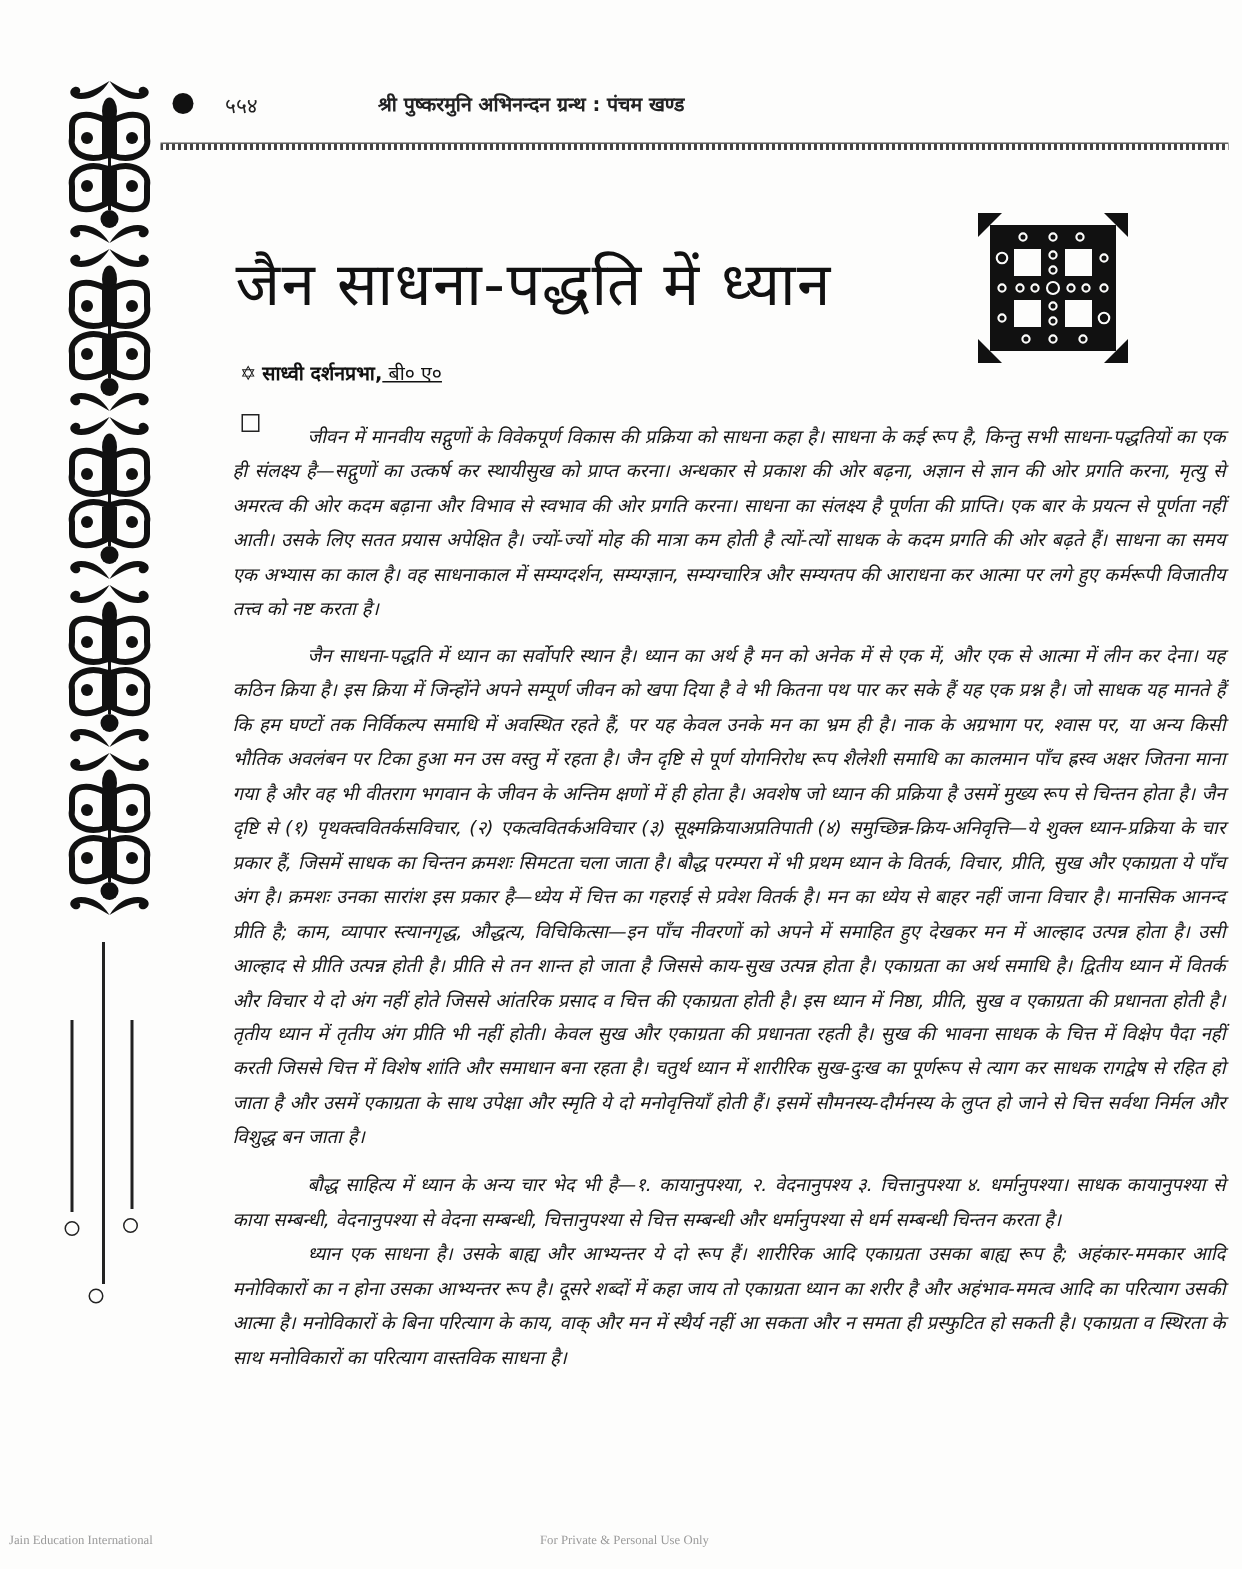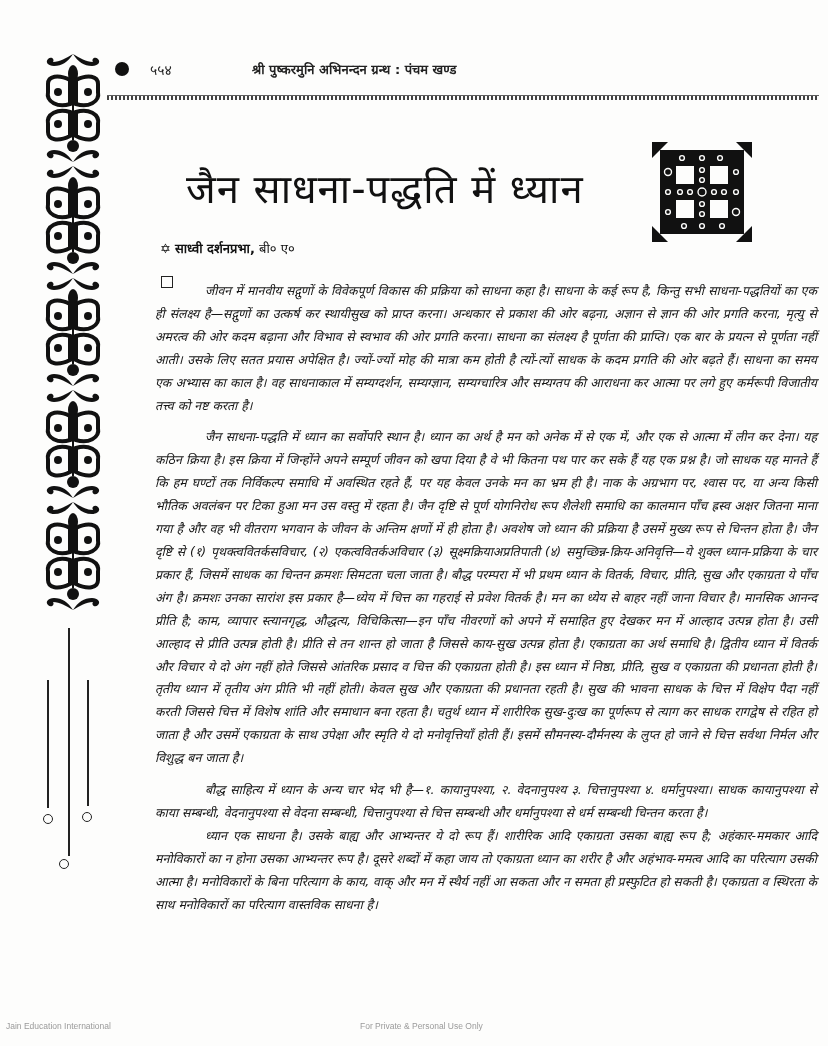--- a/index.html
+++ b/index.html
@@ -25,36 +25,35 @@
       repeating-linear-gradient(90deg, #222 0 2px, transparent 2px 4px);
     border-top:1px solid #444;
     opacity:.85;
   }
 
   
   .article-title {
     position:absolute; left:157px; top:160px;
     font-size:40px; letter-spacing:1px; color:#111;
     font-family: "DejaVu Sans", "Liberation Sans", sans-serif;
-    margin-left: 29px;
   }
   .emblem { position:absolute; left:652px; top:142px; width:100px; height:100px; }
 
   .author { position:absolute; left:160px; top:239px; font-size:13px; font-weight:bold; color:#111; }
   .author .star { font-weight:normal; margin-right:4px; }
-  .author .degree { font-weight:normal; }
+  .author .degree { font-weight:normal;text-decoration:underline; }
   .checkbox { position:absolute; left:161px; top:276px; width:10px; height:10px; border:1.5px solid #222; }
 
   
   .body { position:absolute; left:155px; top:280px; width:662px; font-size:12.4px; line-height:22.9px; text-align:justify; color:#151515;font-style:italic; }
   .para { margin:0; text-indent:50px; }
   .para + .para { margin-top:9px; }
 
   
-  .footer { position:absolute; top:1021px; font-size:8.5px; color:#9a9a9a; font-family:Liberation Sans, sans-serif; }
+  .footer { position:absolute; top:1021px; font-size:8.5px; color:#9a9a9a; font-family:Liberation Serif, serif; }
   .f-left { left:6px; }
   .f-mid { left:360px; }
   .f-right { right:12px;margin-top:28px; }
 </style>
 </head>
 <body>
 
 <div class="border-col">
   <svg class="ornament" viewBox="0 0 66 112">
     <g fill="#111">

